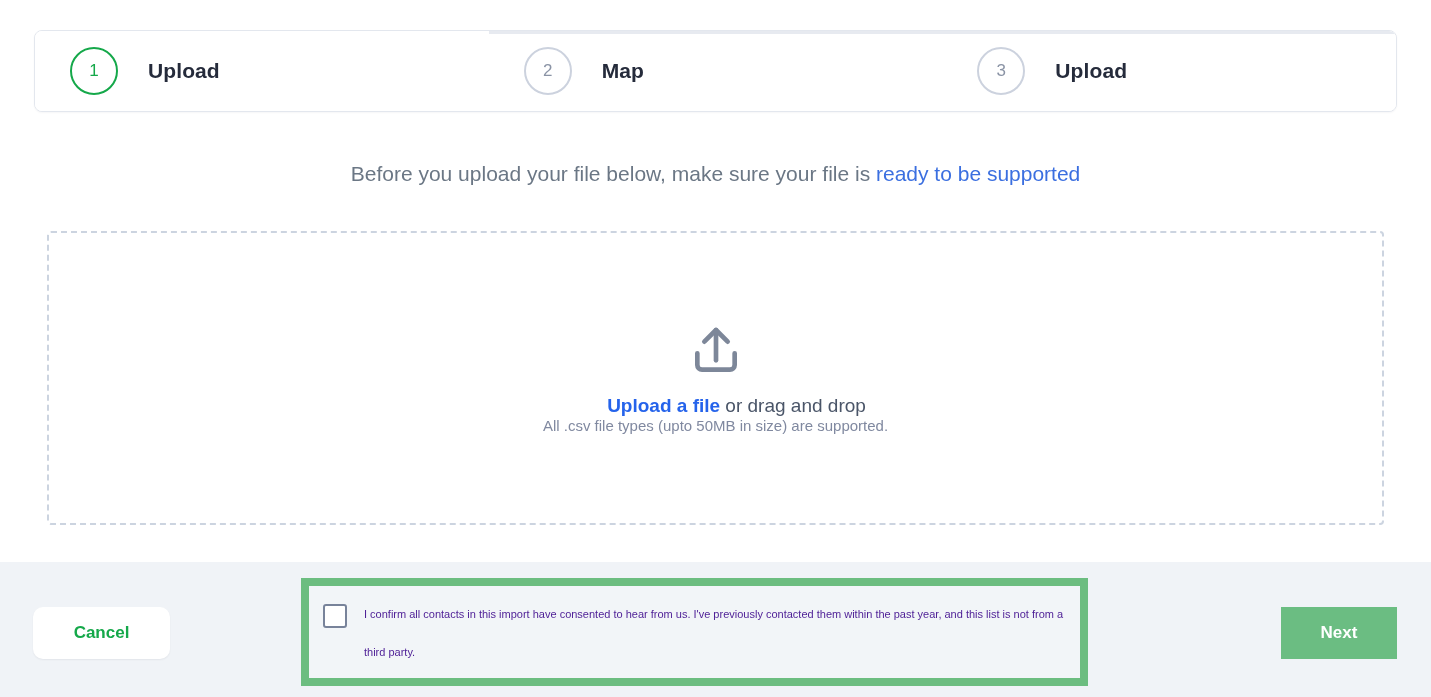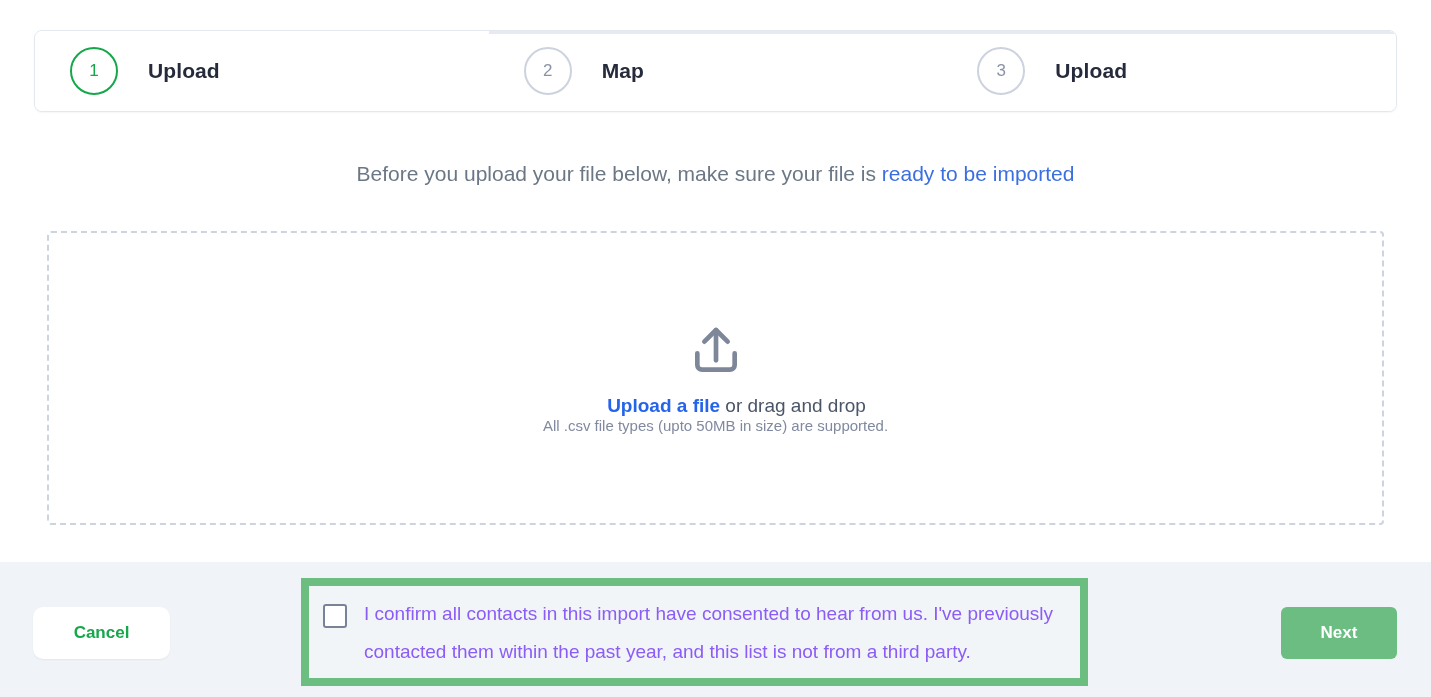--- a/index.html
+++ b/index.html
@@ -161,21 +161,21 @@
     box-shadow: 0 1px 2px rgba(16,24,40,0.06);
   }
   .btn-next {
     position: absolute;
     left: 1281px;
     top: 607px;
     width: 116px;
     height: 52px;
     background: #6bbd82;
     border: none;
-    border-radius: 6px;
+    border-radius: 0;
     font-family: "Liberation Sans", sans-serif;
     font-size: 17px;
     font-weight: bold;
     color: #ffffff;
     cursor: pointer;
   }
 
   
   .consent-highlight {
     position: absolute;
@@ -201,23 +201,23 @@
     height: 24px;
     border: 2px solid #78839a;
     border-radius: 3px;
     background: #ffffff;
     flex: 0 0 auto;
     margin-top: 2px;
     cursor: pointer;
   }
   .consent-text {
     margin-left: 17px;
-    font-size: 19px;
+    font-size: 11px;
     line-height: 38px;
-    color: #8b5cf6;
+    color: #4c1d95;
     margin-top: -7px;
   }
 </style>
 </head>
 <body>
 
 <div class="stepper-wrap">
   <div class="stepper">
 
     <div class="step active">
@@ -233,21 +233,21 @@
     <div class="step has-top-rule">
       <div class="step-circle">3</div>
       <div class="step-label">Upload</div>
     </div>
 
   </div>
 </div>
 
 <div class="headings">
   <div class="page-subtitle">
-    <span>Before you upload your file below, make sure your file is </span><span class="link">ready to be imported</span>
+    <span>Before you upload your file below, make sure your file is </span><span class="link">ready to be supported</span>
   </div>
 </div>
 
 <div class="dropzone">
   <svg class="upload-icon" viewBox="0 0 24 24" fill="none" stroke="currentColor" stroke-width="2" stroke-linecap="round" stroke-linejoin="round">
     <path d="M12 16 L12 3"></path>
     <path d="M7 8 L12 3 L17 8"></path>
     <path d="M4 13 L4 18 a2 2 0 0 0 2 2 h12 a2 2 0 0 0 2 -2 L20 13"></path>
   </svg>
   <div class="dz-main">

